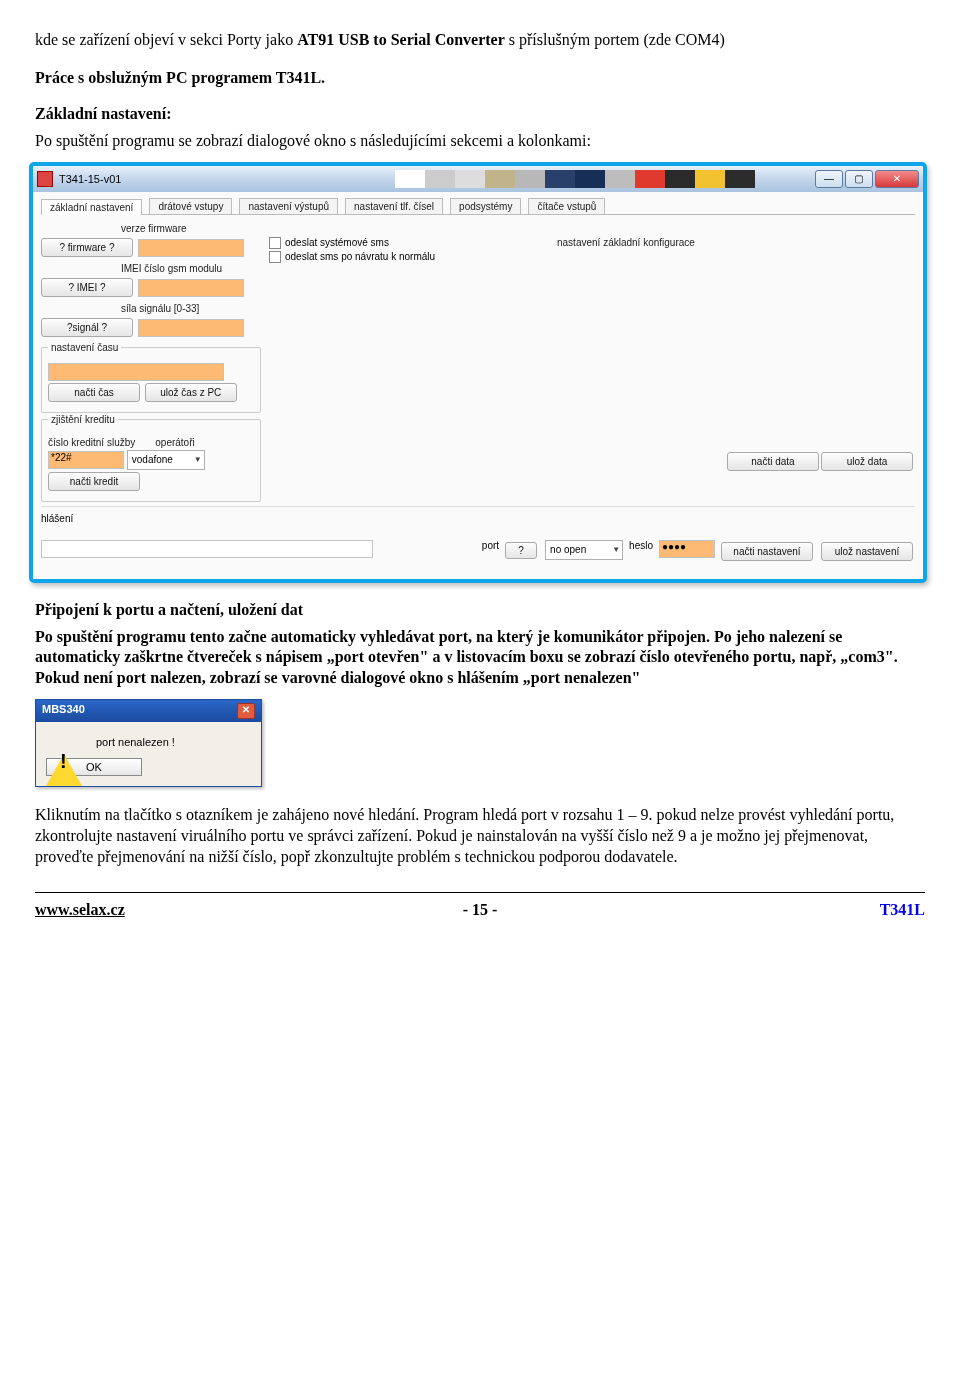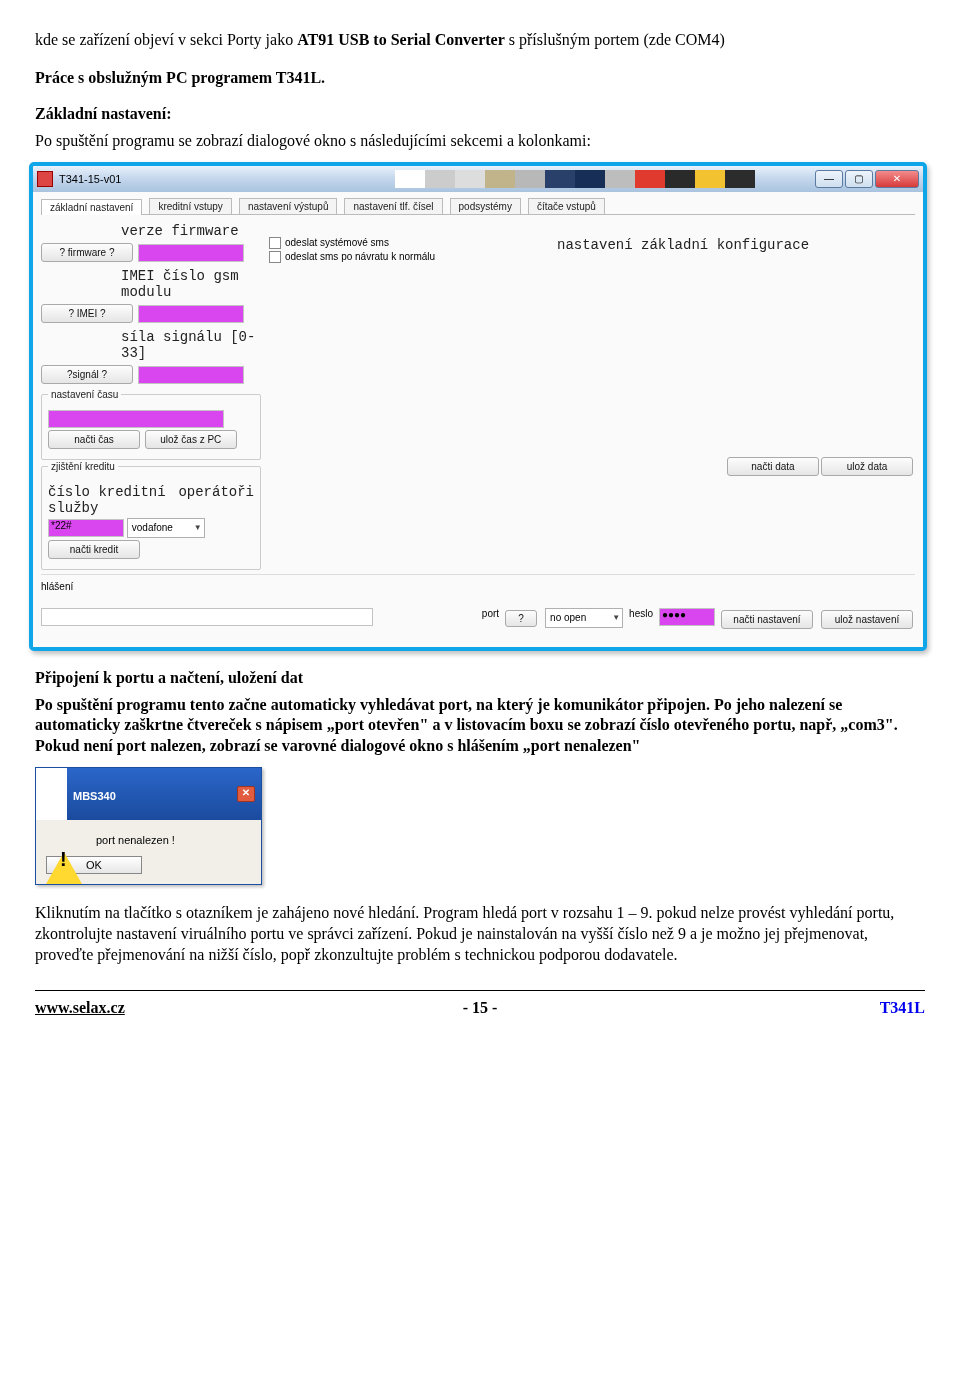--- a/index.html
+++ b/index.html
@@ -63,30 +63,30 @@
     border: 1px solid #bbb; border-bottom: none; padding: 2px 8px;
     background: #f4f4f4; margin-right: -1px; font-size: 10px; color: #222;
   }
   .tab.active { background: #fff; position: relative; top: 1px; }
 
   .content-row { display: flex; gap: 8px; }
   .col-left { width: 220px; }
   .col-mid { width: 280px; }
   .col-right { flex: 1; }
 
-  .smalllabel { color: #222; font-size: 14px; margin: 2px 0; font-family: Liberation Mono, monospace; }
+  .smalllabel { color: #222; font-size: 10px; margin: 2px 0; }
   .btn {
     display: inline-block; min-width: 70px; padding: 3px 10px;
     border: 1px solid #a9a9a9; border-radius: 3px;
     background: linear-gradient(#fdfdfd,#e5e5e5);
     text-align: center; font-size: 10px; color: #111; margin: 2px 2px 4px 0;
   }
   .txtinput {
     display: inline-block; width: 70px; height: 16px; border: 1px solid #c2c2c2;
-    background: #d946ef; vertical-align: middle; font-size: 10px; padding: 0 2px;
+    background: #fdba74; vertical-align: middle; font-size: 10px; padding: 0 2px;
   }
   .txtinput.wide { width: 100px; }
   .combo {
     display: inline-flex; align-items: center; justify-content: space-between;
     width: 70px; height: 18px; border: 1px solid #b0b0b0; background: #fff;
     padding: 0 2px 0 4px; font-size: 10px;
   }
   .combo .arrow { font-size: 8px; color: #444; }
   .chk { display: flex; align-items: center; gap: 4px; font-size: 10px; margin: 2px 0; }
   .chk .box { width: 10px; height: 10px; border: 1px solid #888; background: #fff; }
@@ -104,22 +104,22 @@
   .right-buttons-row { display: flex; justify-content: flex-end; padding-top: 200px; }
 
   
   .xp-dialog {
     width: 225px; border: 1px solid #1c4fa0; margin: 4px 0 18px 0;
     font-family: Tahoma, Arial, sans-serif; font-size: 11px;
     box-shadow: 2px 2px 3px rgba(0,0,0,0.25);
   }
   .xp-dialog .xp-title {
     background: linear-gradient(#2a66c9,#1b4b9e);
-    color: #fff; font-weight: bold; padding: 18px 6px;
-    display: flex; justify-content: space-between; align-items: flex-end; margin-left: 31px;
+    color: #fff; font-weight: bold; padding: 3px 6px;
+    display: flex; justify-content: space-between; align-items: flex-start;
   }
   .xp-close {
     width: 16px; height: 14px; background: #e25c3f; border: 1px solid #a03322;
     border-radius: 2px; color: #fff; font-size: 10px; line-height: 12px; text-align: center;
   }
   .xp-dialog .xp-body {
     background: #f1efe8; padding: 14px 10px 10px 10px;
     display: flex; align-items: center; gap: 14px;
   }
   .warn-icon { width: 0; height: 0; position: relative; }
@@ -166,21 +166,21 @@
       </span>
     <span class="winbtns">
       <span class="winbtn">—</span>
       <span class="winbtn">▢</span>
       <span class="winbtn close">✕</span>
     </span>
   </div>
   <div class="win7-body">
     <div class="tabs" id="tabs">
         <span class="tab active">základní nastavení</span>
-        <span class="tab">kreditní vstupy</span>
+        <span class="tab">drátové vstupy</span>
         <span class="tab">nastavení výstupů</span>
         <span class="tab">nastavení tlf. čísel</span>
         <span class="tab">podsystémy</span>
         <span class="tab">čítače vstupů</span>
       </div>
 
     <div class="content-row">
       <div class="col-left">
         <div class="smalllabel" style="margin-left:80px;">verze firmware</div>
         <span class="btn">? firmware ?</span>
@@ -196,21 +196,21 @@
 
         <div class="groupbox">
           <span class="legend">nastavení času</span><br>
           <span class="txtinput" style="width:170px;"></span><br>
           <span class="btn">načti čas</span>
           <span class="btn">ulož čas z PC</span>
         </div>
 
         <div class="groupbox">
           <span class="legend">zjištění kreditu</span>
-          <div style="display:flex; gap:8px;">
+          <div style="display:flex; gap:20px;">
             <span class="smalllabel">číslo kreditní služby</span>
             <span class="smalllabel">operátoři</span>
           </div>
           <span class="txtinput">*22#</span>
           <span class="combo">
             <span>vodafone</span>
             <span class="arrow">▼</span>
           </span><br>
           <span class="btn">načti kredit</span>
         </div>

